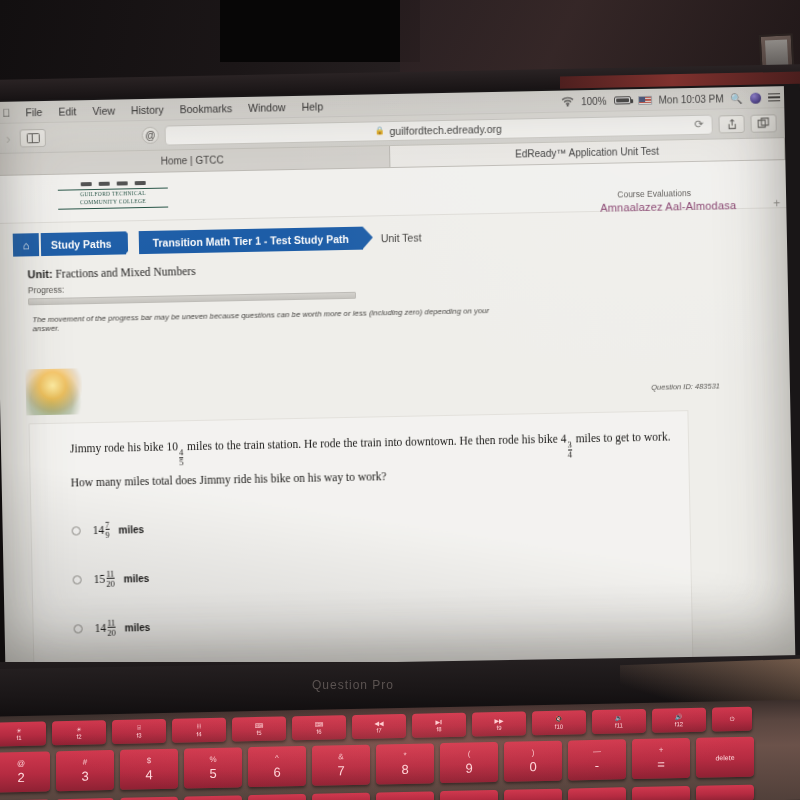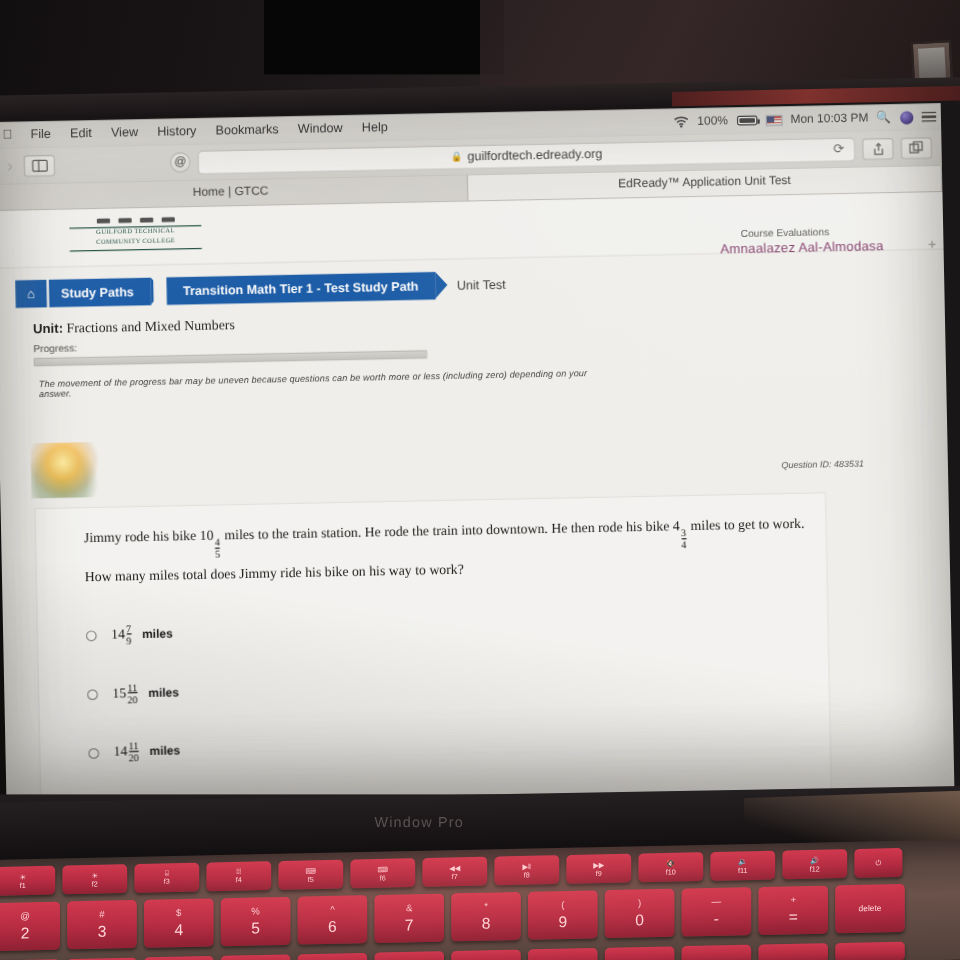--- a/index.html
+++ b/index.html
@@ -487,21 +487,21 @@
 
       <div class="screen-sheen"></div>
       <div class="screen-vignette"></div>
       <div class="glare"></div>
     </div>
   </div>
 
   <div class="laptop-base"></div>
   <div class="chin"></div>
   <div class="base-highlight"></div>
-  <div class="mbp-text">Window Pro</div>
+  <div class="mbp-text">Question Pro</div>
 
   <div class="kb">
     <div class="kb-bg"></div>
 
     <div class="krow fn">
       <div class="key fnk">
           <span>☀</span>
           <span>f1</span>
         </div>
       <div class="key fnk">

